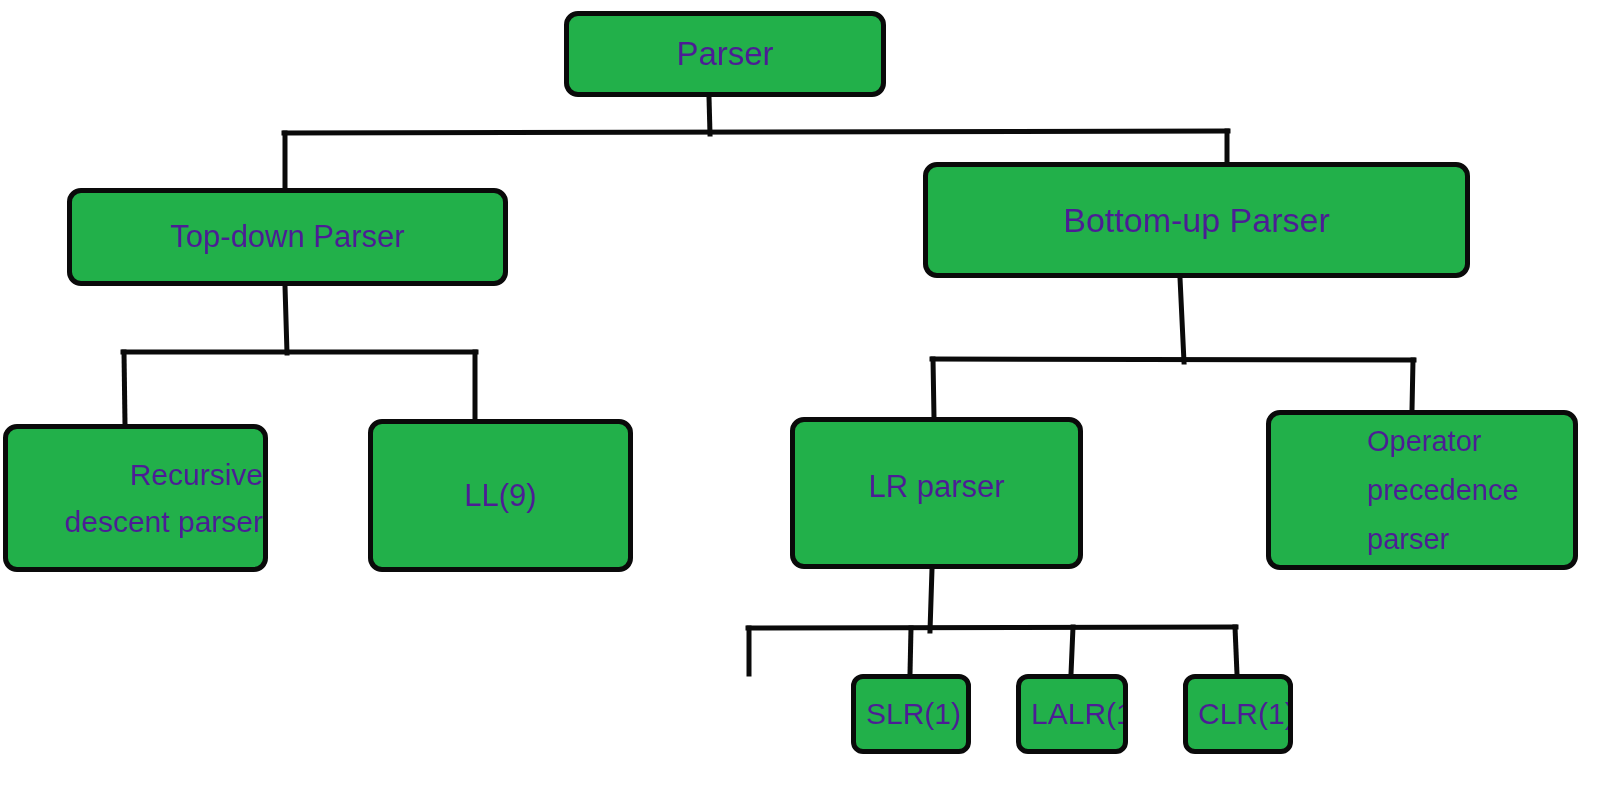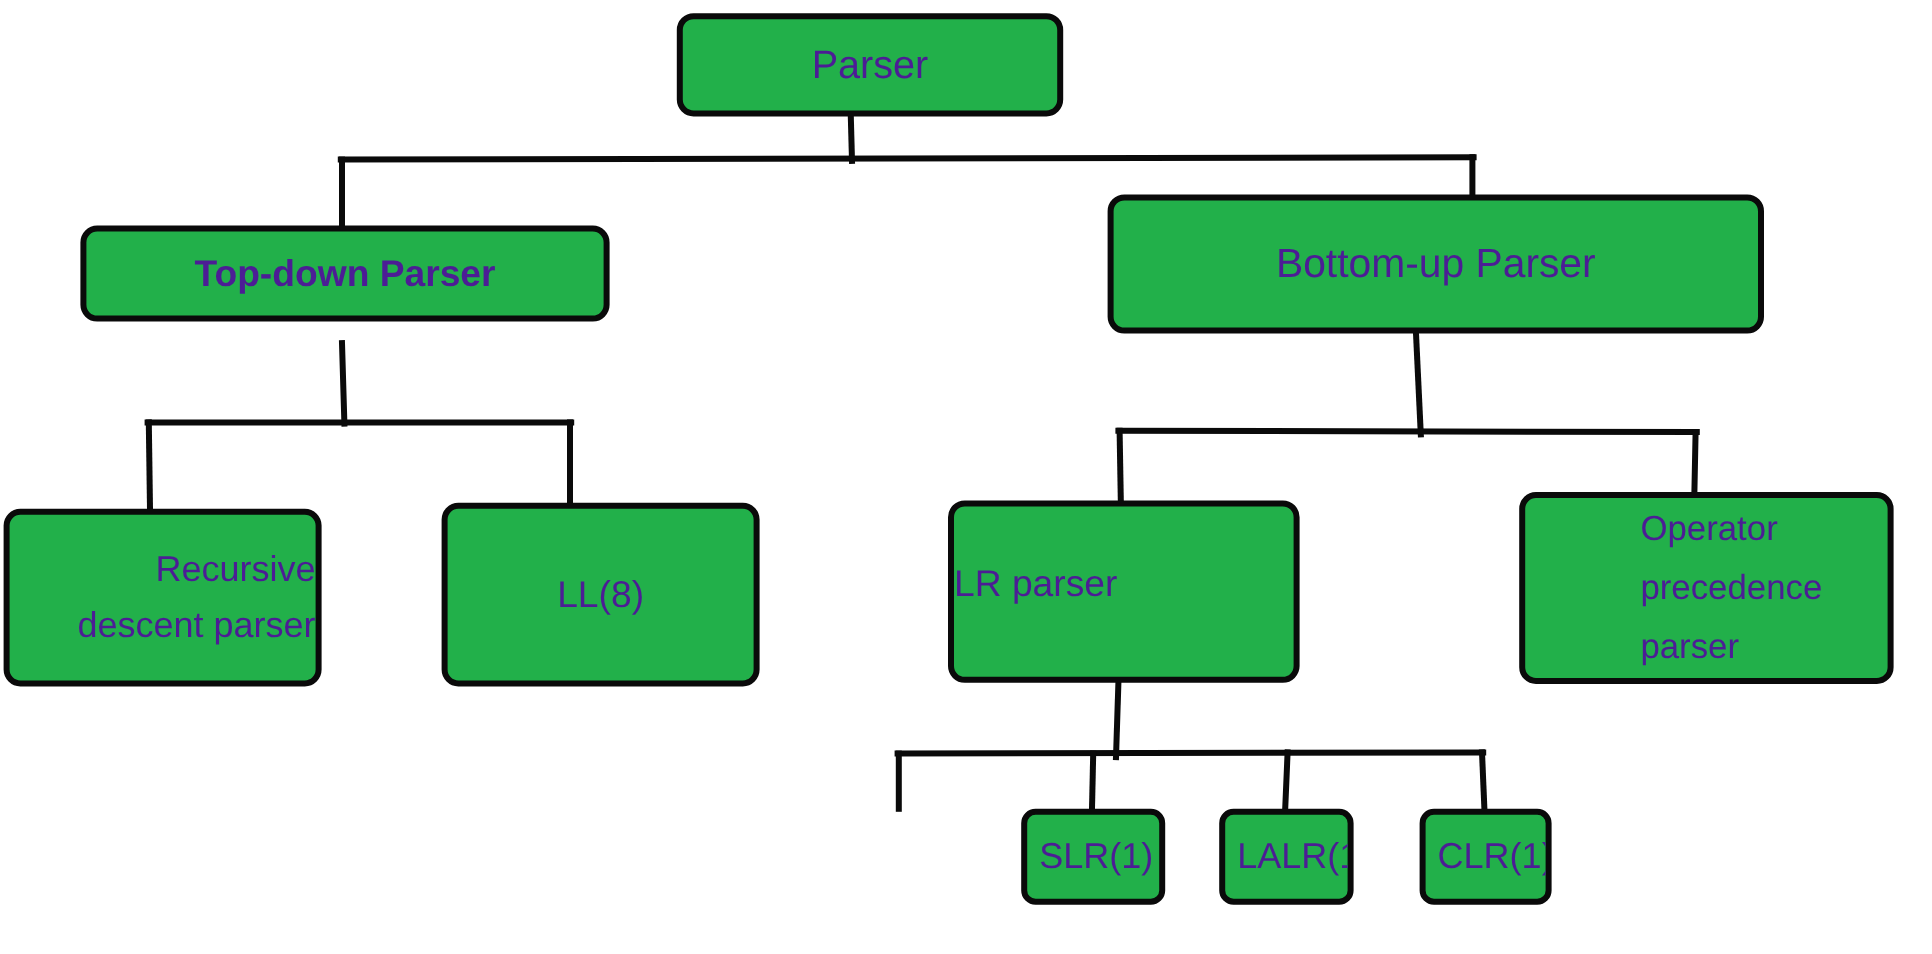--- a/index.html
+++ b/index.html
@@ -47,23 +47,22 @@
     left: 564px; top: 11px; width: 322px; height: 86px;
     justify-content: center;
   }
   .n-parser .node-label {
     text-align: center;
     font-size: 33px;
     line-height: 40px;
   }
 
   .n-topdown {
-    left: 67px; top: 188px; width: 441px; height: 80px;
+    left: 67px; top: 188px; width: 441px; height: 98px;
     justify-content: flex-end;
-    font-weight: bold;
   }
   .n-topdown .node-label {
     text-align: center;
     font-size: 31px;
     line-height: 40px;
   }
 
   .n-bottomup {
     left: 923px; top: 162px; width: 547px; height: 116px;
     justify-content: center;
@@ -92,20 +91,21 @@
     text-align: center;
     font-size: 31px;
     line-height: 40px;
   }
 
   .n-lr {
     left: 790px; top: 417px; width: 293px; height: 152px;
     justify-content: center;
   }
   .n-lr .node-label {
+    text-align: center;
     font-size: 31px;
     line-height: 40px;
     transform: translateY(-6px);
   }
 
   .n-operator {
     left: 1266px; top: 410px; width: 312px; height: 160px;
     justify-content: flex-start;
     padding-left: 40px;
   }
@@ -178,21 +178,21 @@
   <div class="node n-bottomup">
     <span class="node-label">Bottom-up Parser</span>
   </div>
 
   <div class="node n-recursive">
     <span class="node-label">Recursive
 descent parser</span>
   </div>
 
   <div class="node n-ll1">
-    <span class="node-label">LL(8)</span>
+    <span class="node-label">LL(9)</span>
   </div>
 
   <div class="node n-lr">
     <span class="node-label">LR parser</span>
   </div>
 
   <div class="node n-operator">
     <span class="node-label">Operator
 precedence
 parser</span>

